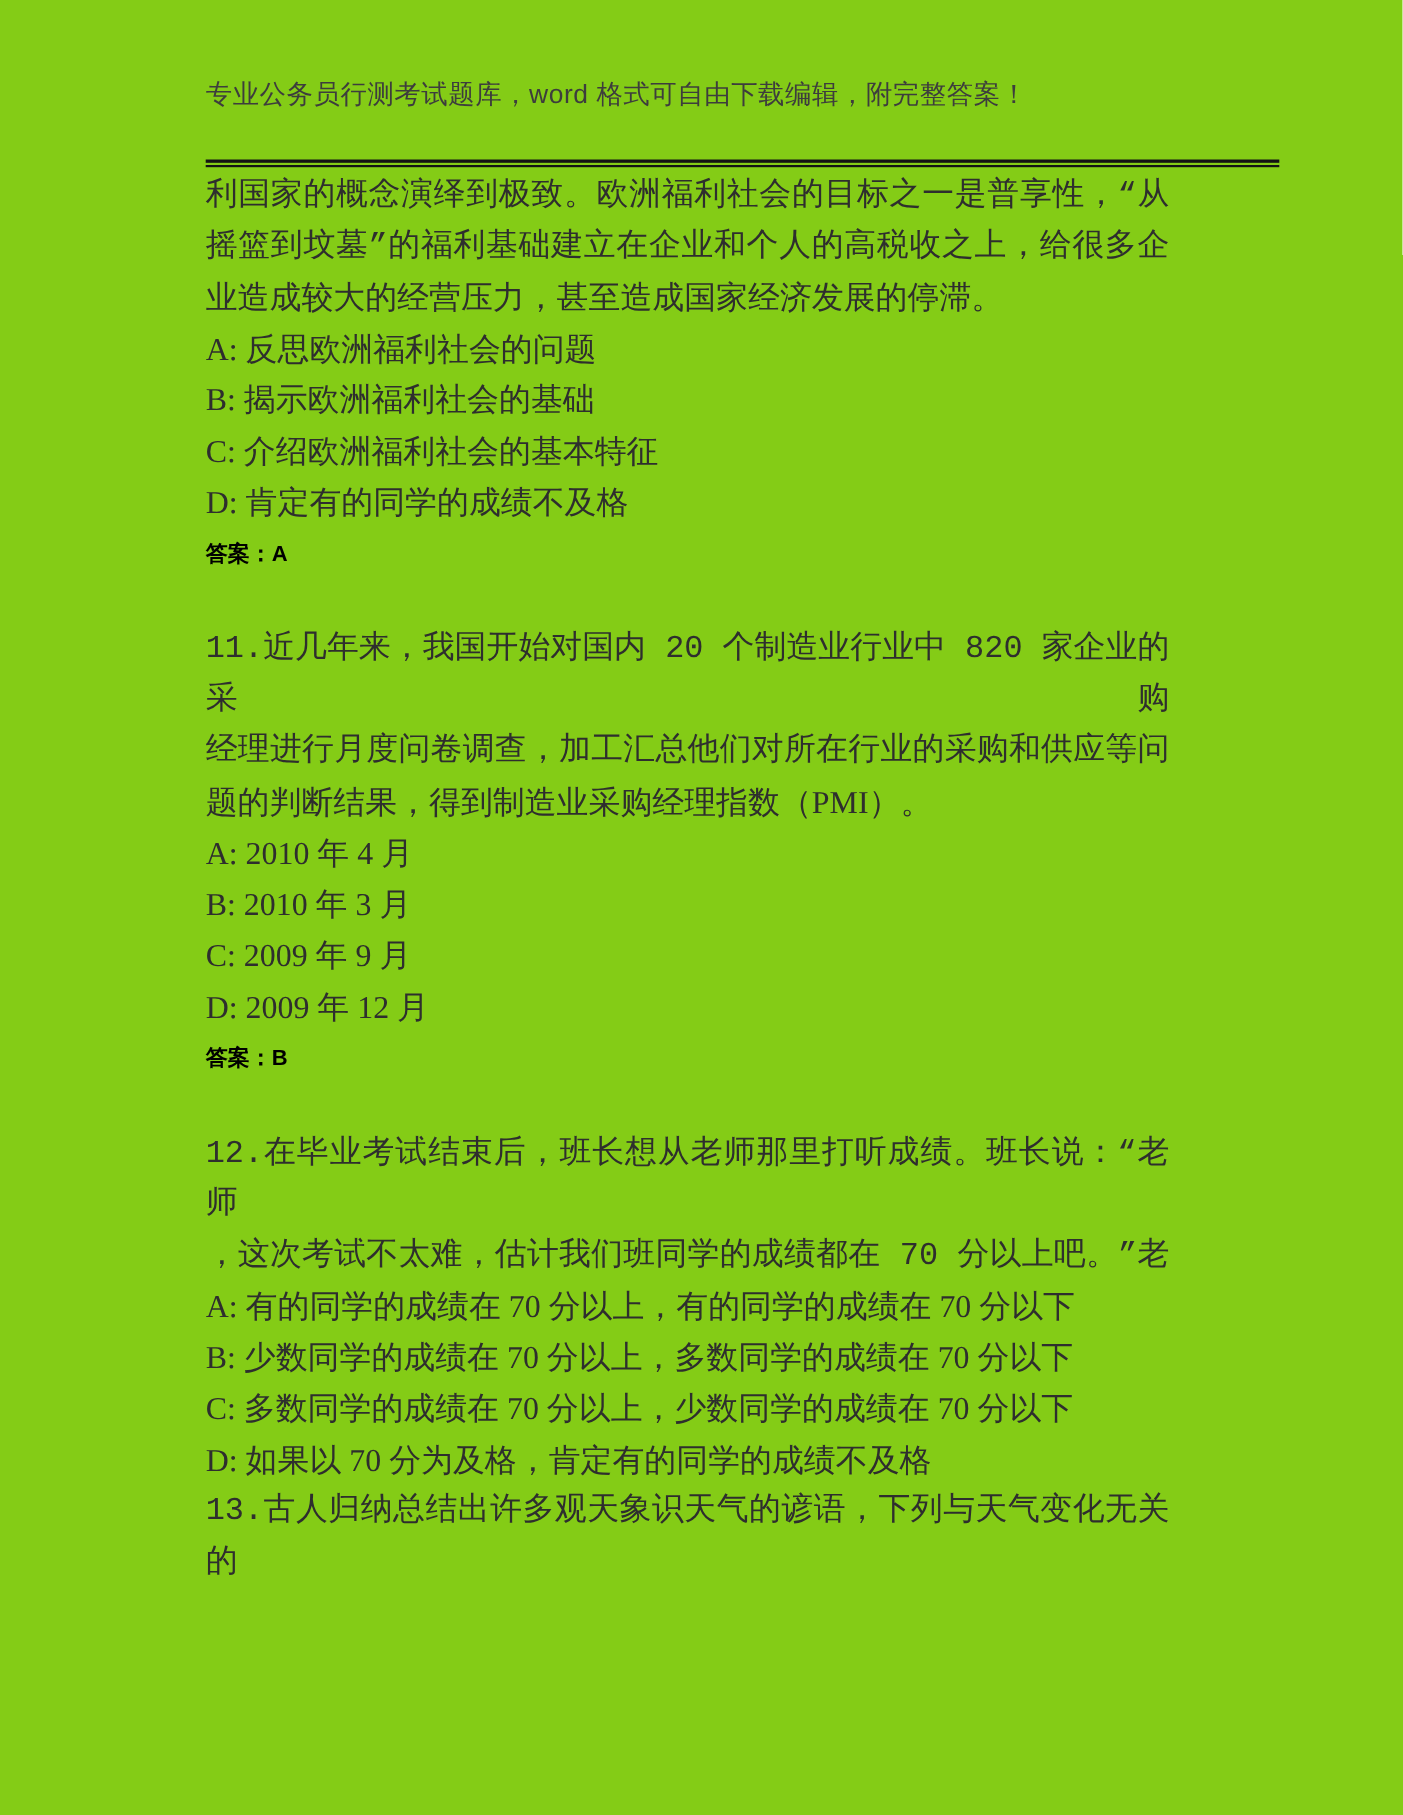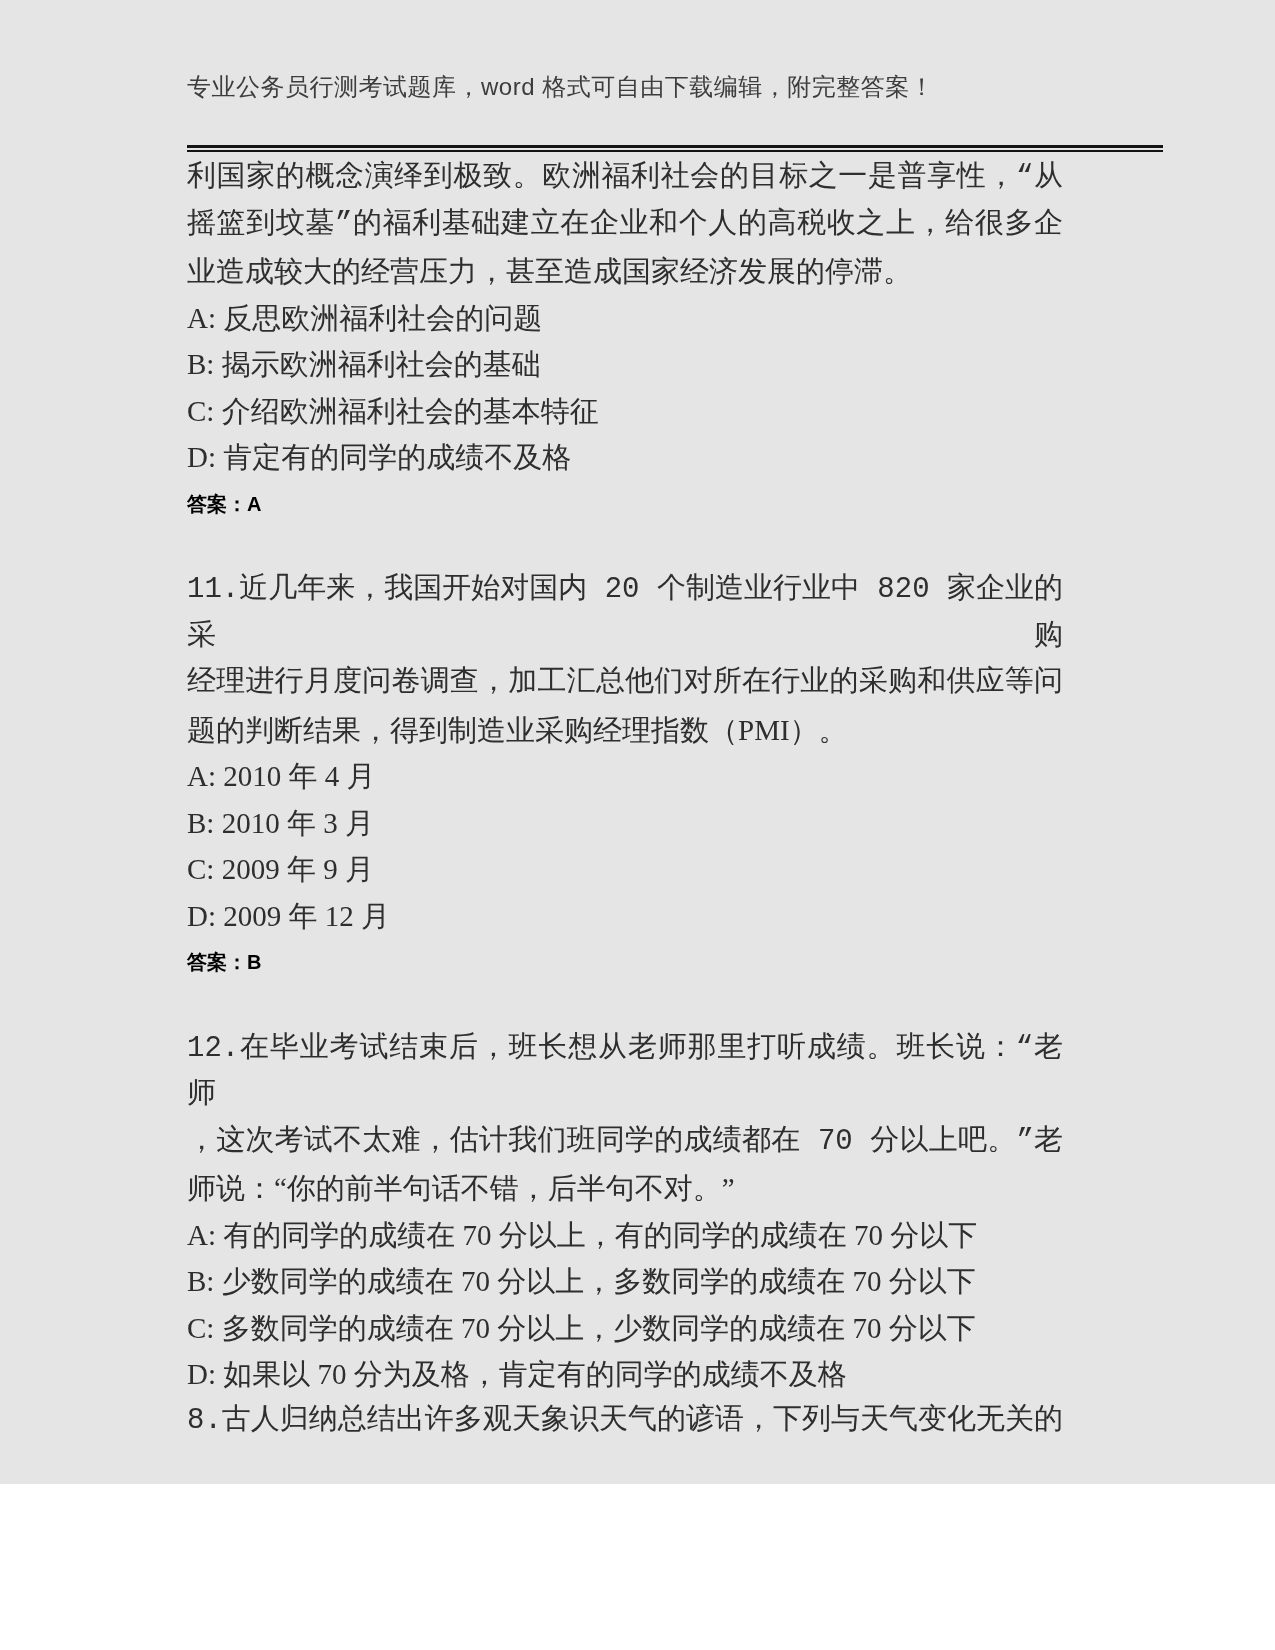--- a/index.html
+++ b/index.html
@@ -3,22 +3,22 @@
 <meta charset="utf-8">
 <style>
   html, body {
     margin: 0;
     padding: 0;
     background: #ffffff;
   }
   .page {
     position: relative;
     width: 1275px;
-    height: 1484px;
-    background: #e5e5e5;
+    height: 1650px;
+    background: #84cc16;
     overflow: hidden;
     font-family: "Liberation Serif", serif;
   }
   .header-note {
     position: absolute;
     left: 187px;
     top: 72px;
     width: 976px;
     font-family: "Liberation Sans", "Liberation Serif", sans-serif;
     font-size: 24px;
@@ -94,25 +94,24 @@
       <div class="line">A: 2010 年 4 月</div>
       <div class="line">B: 2010 年 3 月</div>
       <div class="line">C: 2009 年 9 月</div>
       <div class="line">D: 2009 年 12 月</div>
       <div class="answer">答案：B</div>
     </section>
 
     <section class="question">
       <div class="line just">12.在毕业考试结束后，班长想从老师那里打听成绩。班长说：“老师</div>
       <div class="line just">，这次考试不太难，估计我们班同学的成绩都在 70 分以上吧。”老</div>
-      <div class="line">师说：“你的前半句话不错，后半句不对。”</div>
       <div class="line">A: 有的同学的成绩在 70 分以上，有的同学的成绩在 70 分以下</div>
       <div class="line">B: 少数同学的成绩在 70 分以上，多数同学的成绩在 70 分以下</div>
       <div class="line">C: 多数同学的成绩在 70 分以上，少数同学的成绩在 70 分以下</div>
       <div class="line">D: 如果以 70 分为及格，肯定有的同学的成绩不及格</div>
     </section>
 
     <section class="question">
-      <div class="line just">8.古人归纳总结出许多观天象识天气的谚语，下列与天气变化无关的</div>
+      <div class="line just">13.古人归纳总结出许多观天象识天气的谚语，下列与天气变化无关的</div>
     </section>
 
   </div>
 </div>
 
 </body></html>

